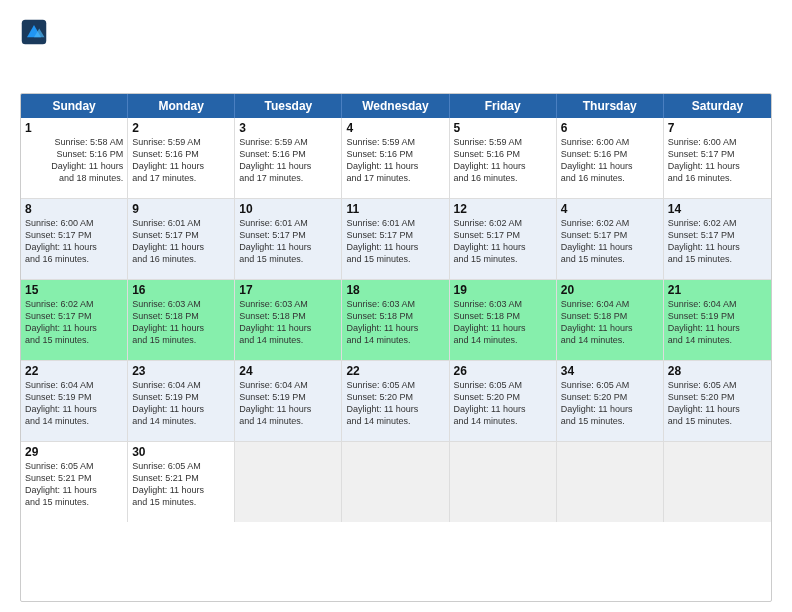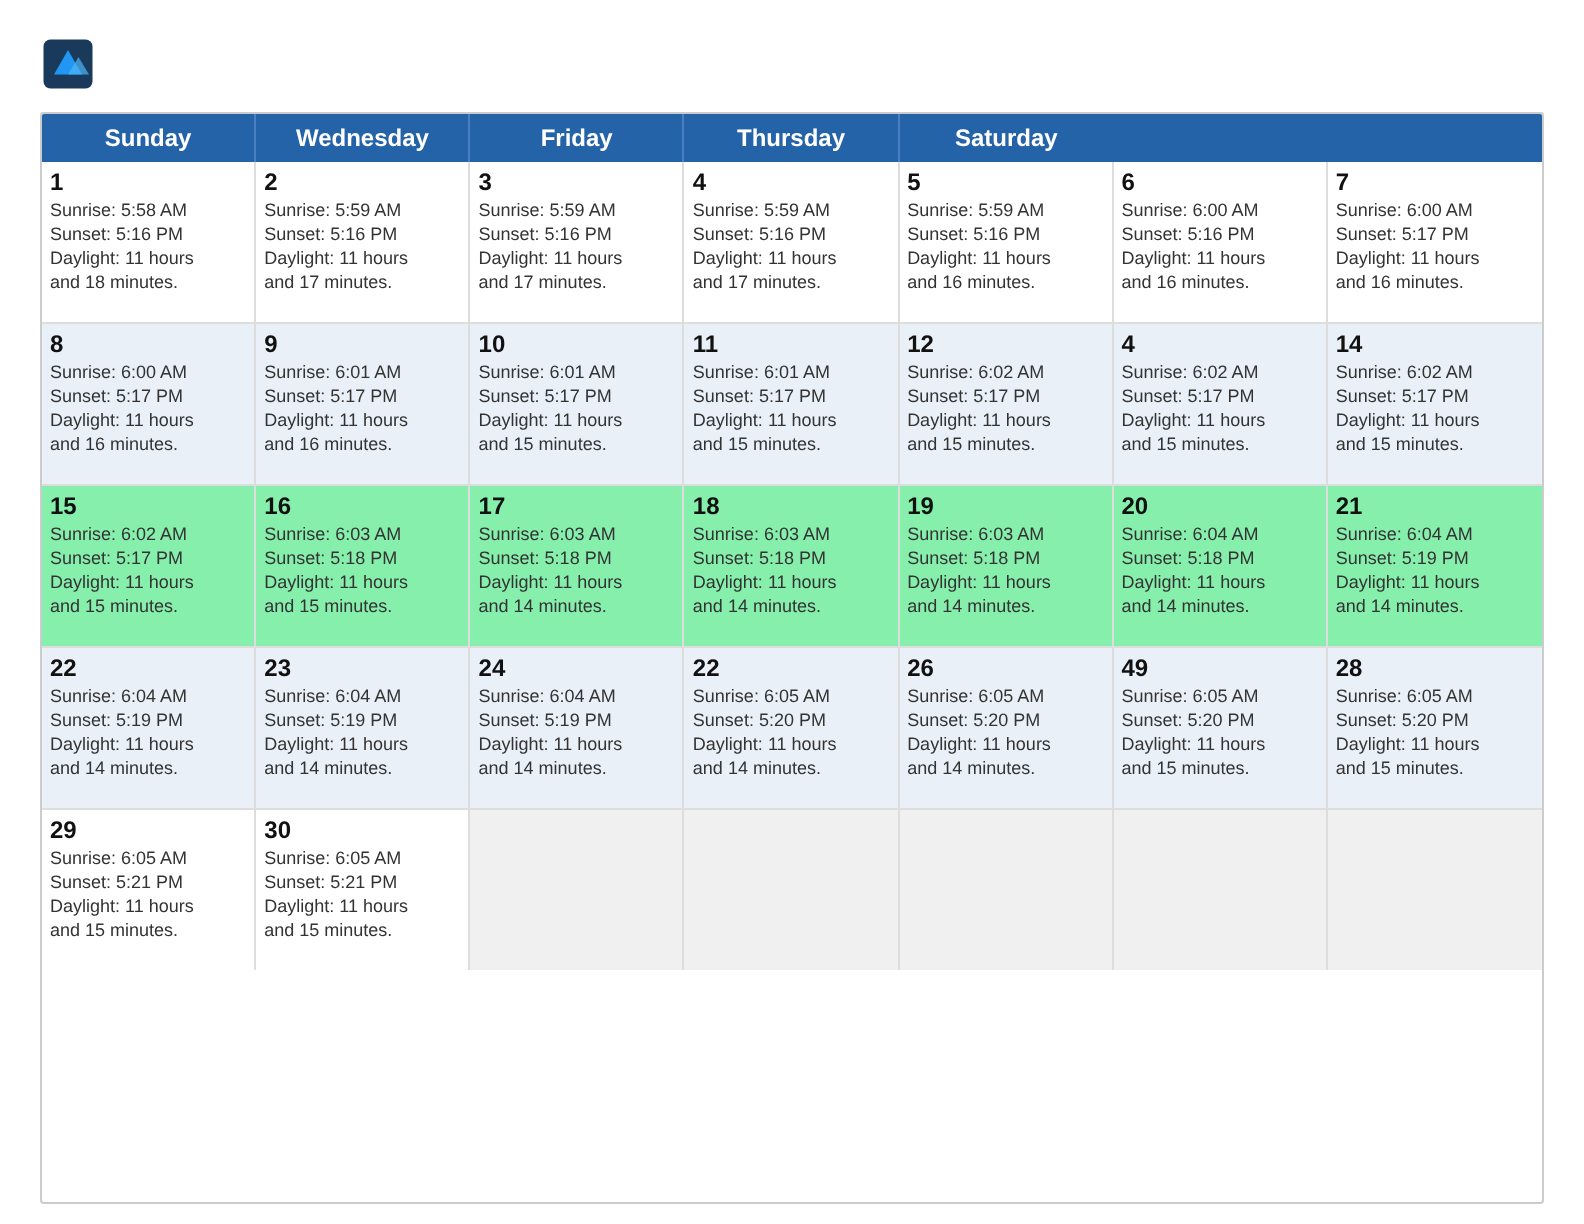--- a/index.html
+++ b/index.html
@@ -9,20 +9,21 @@
       font-family: Arial, sans-serif;
       background: #fff;
       overflow: hidden;
     }
     .page {
       width: 792px;
       height: 612px;
       padding: 18px 20px 10px 20px;
       display: flex;
       flex-direction: column;
+      gap: 37px;
     }
     .header {
       display: flex;
       justify-content: space-between;
       align-items: flex-start;
       margin-bottom: 10px;
     }
     .logo {
       display: flex;
       align-items: center;
@@ -136,30 +137,32 @@
     </div>
     <div class="title-section">
       <div class="calendar-title"></div>
       <div class="calendar-subtitle"></div>
     </div>
   </div>
 
   <div class="calendar">
     <div class="cal-header">
     <div class="cal-header-cell">Sunday</div>
+        <div class="cal-header-cell">Monday</div>
+        <div class="cal-header-cell">Tuesday</div>
         <div class="cal-header-cell">Wednesday</div>
         <div class="cal-header-cell">Friday</div>
         <div class="cal-header-cell">Thursday</div>
         <div class="cal-header-cell">Saturday</div>
       </div>
     <div class="cal-body">
     <div class="cal-row row-0">
           <div class="cal-cell">
             <span class="day-num">1</span>
-            <div class="day-info" style="white-space: pre-line;">Sunrise: 5:58 AM
+            <div class="day-info" style="white-space: pre-line; text-align: right;">Sunrise: 5:58 AM
 Sunset: 5:16 PM
 Daylight: 11 hours
 and 18 minutes.</div>
           </div>
           <div class="cal-cell">
             <span class="day-num">2</span>
             <div class="day-info" style="white-space: pre-line;">Sunrise: 5:59 AM
 Sunset: 5:16 PM
 Daylight: 11 hours
 and 17 minutes.</div>
@@ -332,21 +335,21 @@
 and 14 minutes.</div>
           </div>
           <div class="cal-cell">
             <span class="day-num">26</span>
             <div class="day-info" style="white-space: pre-line;">Sunrise: 6:05 AM
 Sunset: 5:20 PM
 Daylight: 11 hours
 and 14 minutes.</div>
           </div>
           <div class="cal-cell">
-            <span class="day-num">49</span>
+            <span class="day-num">34</span>
             <div class="day-info" style="white-space: pre-line;">Sunrise: 6:05 AM
 Sunset: 5:20 PM
 Daylight: 11 hours
 and 15 minutes.</div>
           </div>
           <div class="cal-cell">
             <span class="day-num">28</span>
             <div class="day-info" style="white-space: pre-line;">Sunrise: 6:05 AM
 Sunset: 5:20 PM
 Daylight: 11 hours

